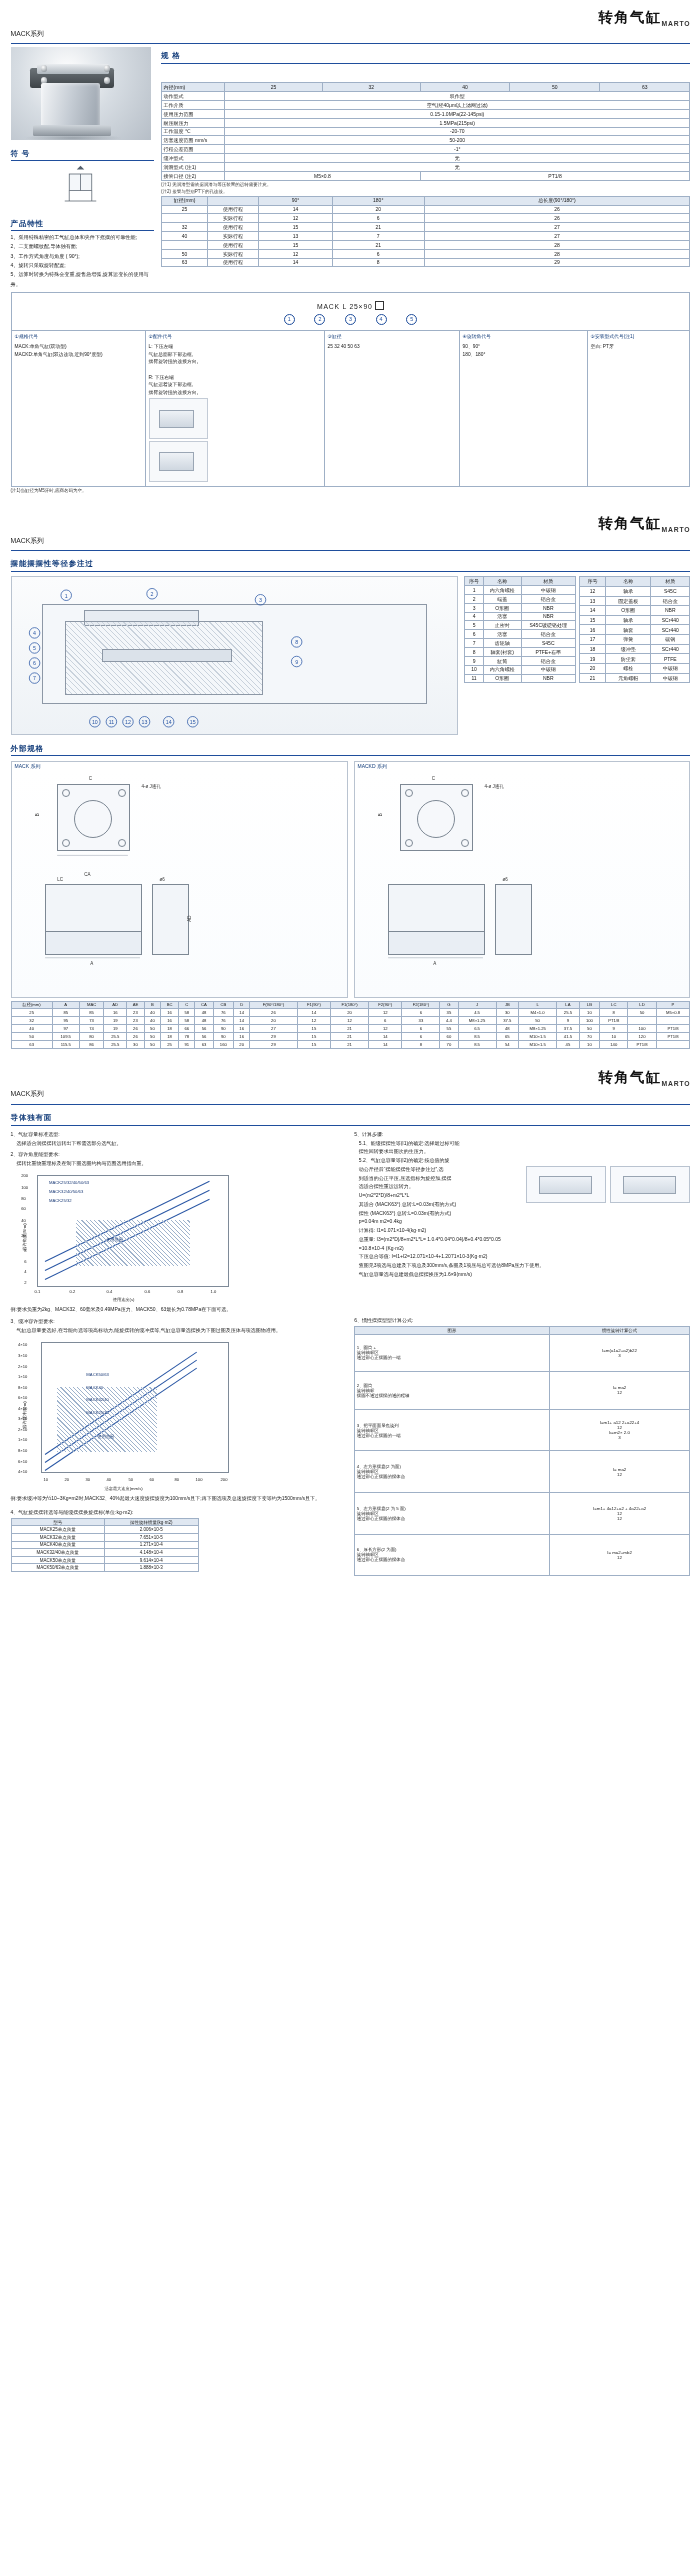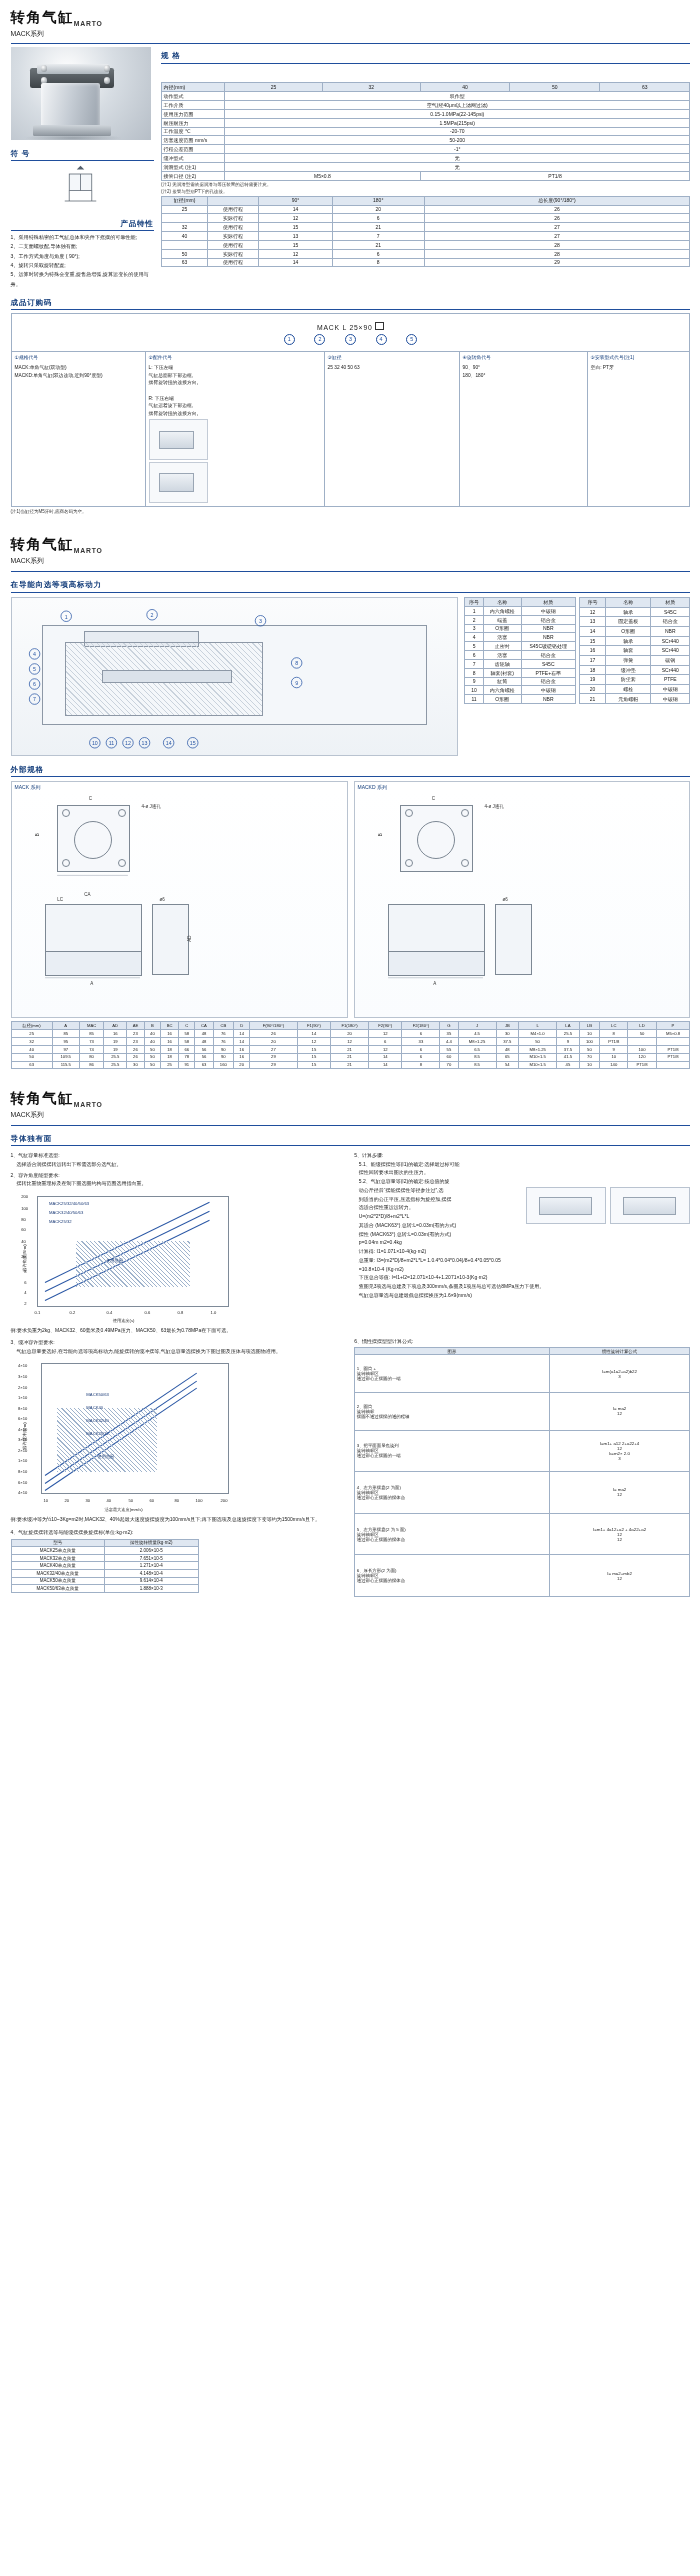--- a/index.html
+++ b/index.html
@@ -1,19 +1,19 @@
 <!DOCTYPE html>
 <html lang="zh" style="font-size:12px"><head>
 <meta charset="utf-8">
 <style>
   html,body{margin:0;padding:0;background:#fff;}
   body{width:701px;font-family:"Liberation Sans","DejaVu Sans",sans-serif;color:#1a1a1a;-webkit-font-smoothing:antialiased;}
   .page{width:701px;position:relative;}
   
-  .pghead{display:flex;align-items:flex-end;justify-content:flex-start;padding:7.5px 10.6px 1.5px 10.6px;}
+  .pghead{display:flex;align-items:flex-end;justify-content:flex-end;padding:7.5px 10.6px 1.5px 10.6px;}
   .pghead .t1{font-size:14.3px;font-weight:bold;letter-spacing:1.5px;color:#111;}
   .brand{font-size:6.8px;color:#333;letter-spacing:0.8px;font-weight:bold;}
   .hrule{height:0.8px;background:#1f4e9c;margin:1.5px 10.6px 0 10.6px;}
   .subttl{padding:0.8px 10.6px 3px 10.6px;font-size:6.8px;color:#222;}
   
   .sect{margin:4.5px 10.6px 1.5px 10.6px;}
   .sect .lbl{display:inline-block;font-size:7.5px;font-weight:bold;color:#123c7a;letter-spacing:0.8px;}
   .sect .ln{height:0.8px;background:#1f4e9c;margin-top:1.5px;}
   
   table.g{border-collapse:collapse;font-size:5px;width:100%;}
@@ -143,21 +143,21 @@
         <svg width="53" height="42" viewBox="0 0 70 56">
           <rect x="20" y="12" width="30" height="22" fill="#f4f7fa" stroke="#55606c" stroke-width="1"></rect>
           <line x1="35" y1="12" x2="35" y2="34" stroke="#55606c" stroke-width="1"></line>
           <line x1="20" y1="34" x2="20" y2="48" stroke="#55606c" stroke-width="1"></line>
           <line x1="50" y1="34" x2="50" y2="48" stroke="#55606c" stroke-width="1"></line>
           <line x1="14" y1="48" x2="56" y2="48" stroke="#55606c" stroke-width="1"></line>
           <path d="M30 6 L40 6 L35 1 Z" fill="#55606c"></path>
         </svg>
       </div>
 
-      <div class="sect" style="margin-left:0;margin-right:0;text-align:right;">
+      <div class="sect" style="margin-left:0;margin-right:0;">
         <div class="lbl">产品特性</div>
         <div class="ln"></div>
       </div>
       <div class="feat">
         <div>1、采用特殊精密的工气缸总体和夹件下摇摆的可靠性能;</div>
         <div>2、二支面螺纹配,导体独有面;</div>
         <div>3、工作方式角度与角度 ( 90°);</div>
         <div>4、旋转只采取旋转配置;</div>
         <div>5、运算时转换为特殊会变重,旋售急增弧,旋算运变长的使用与身。</div>
       </div>
@@ -280,24 +280,20 @@
               <td>使用行程</td>
               <td>14</td>
               <td>8</td>
               <td>29</td>
             </tr>
       </tbody>
         </table>
     </div>
   </div>
 
-  <div class="sect">
-    <div class="lbl">成品订购码</div>
-    <div class="ln"></div>
-  </div>
 
   <div class="order-wrap">
     <div class="order-code">
       <span>MACK L 25×90</span>
       <span class="sq"></span>
     </div>
     <div class="circles">
       <div class="circ">1</div>
       <div class="circ">2</div>
       <div class="circ">3</div>
@@ -344,21 +340,21 @@
 
 <div class="page">
   <div class="pghead">
     <div class="t1">转角气缸</div>
     <div class="brand">MARTO</div>
   </div>
   <div class="subttl">MACK系列</div>
   <div class="hrule"></div>
 
   <div class="sect">
-    <div class="lbl">在导能向选等项高标动力</div>
+    <div class="lbl">摆能摆摆性等径参注过</div>
     <div class="ln"></div>
   </div>
 
   <div class="cut-wrap">
     <div class="cutimg">
       <div class="frame"></div>
       <div class="cap"></div>
       <div class="hatch"></div>
       <div class="rod"></div>
       <svg width="100%" height="100%" style="position:absolute;left:0;top:0" viewBox="0 0 592 208">

